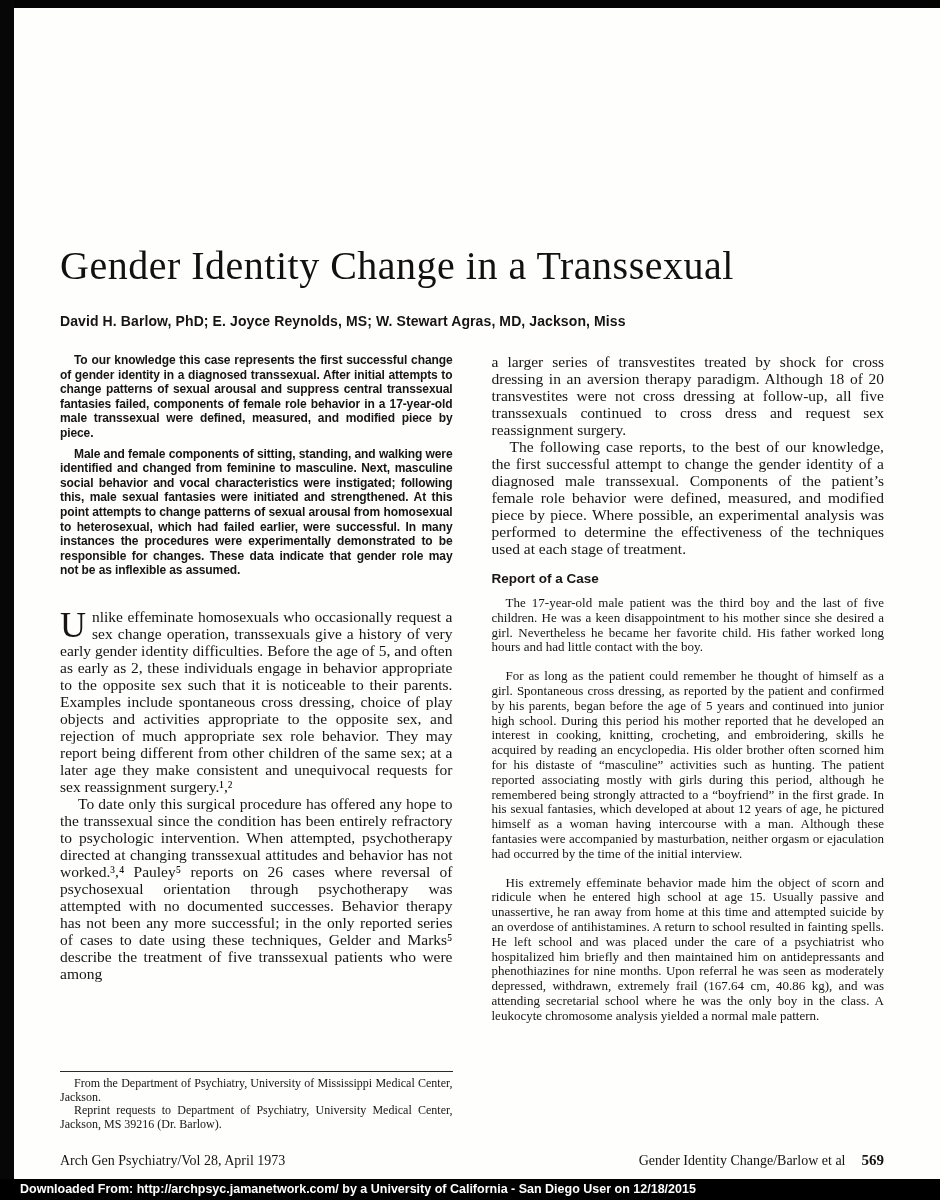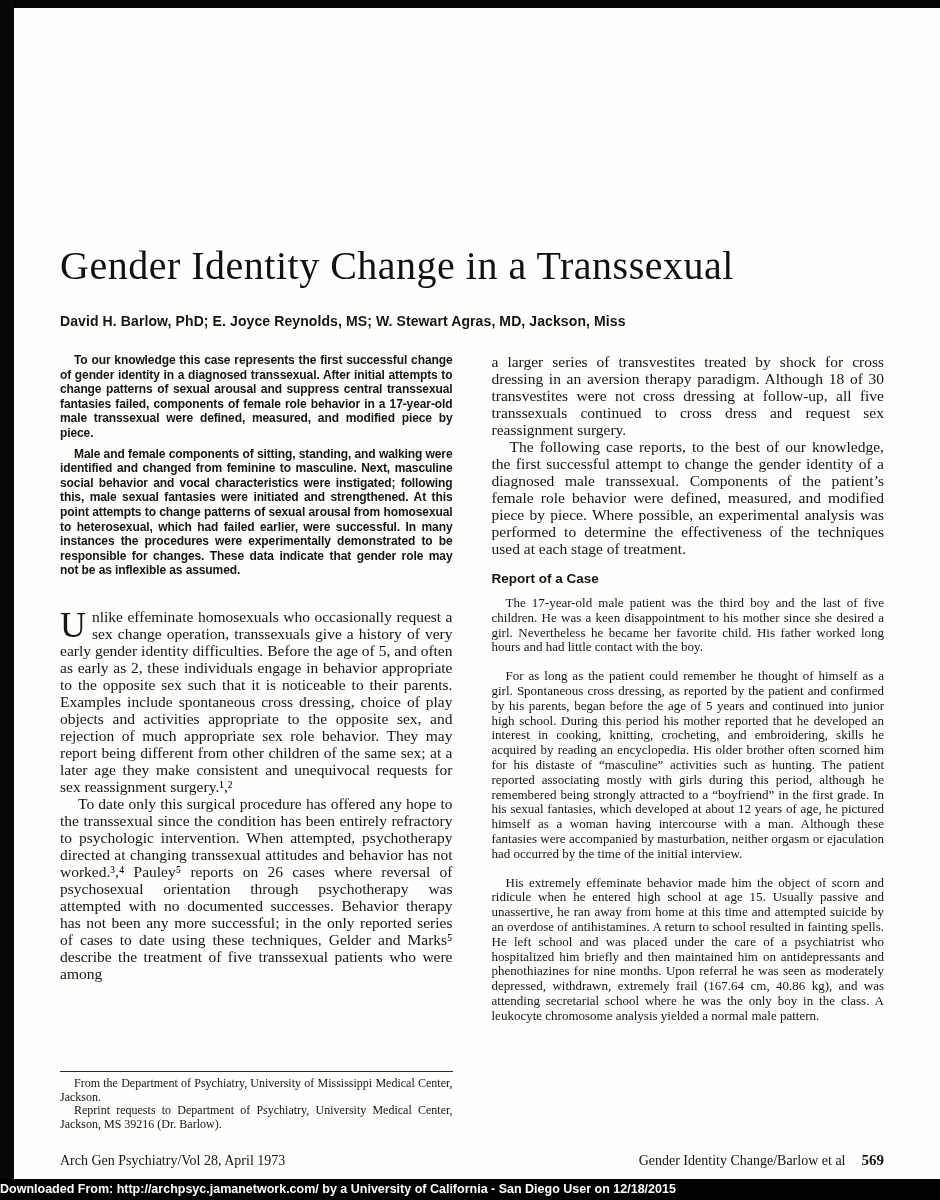--- a/index.html
+++ b/index.html
@@ -100,20 +100,21 @@
   .download-bar {
     position:absolute;
     left:0; bottom:0;
     width:940px; height:21px;
     background:#000;
     color:#fff;
     font-family:"Liberation Sans", sans-serif;
     font-weight:bold;
     font-size:12.5px;
     line-height:21px;
+    padding-left:20px;
     z-index:4;
     white-space:nowrap;
   }
 </style>
 </head>
 <body>
 
 <div class="scan-top"></div>
 <div class="scan-left"></div>
 
@@ -133,21 +134,21 @@
       <p class="bodytext indent">To date only this surgical procedure has offered any hope to the transsexual since the condition has been entirely refractory to psychologic intervention. When attempted, psychotherapy directed at changing transsexual attitudes and behavior has not worked.³,⁴ Pauley⁵ reports on 26 cases where reversal of psychosexual orientation through psychotherapy was attempted with no documented successes. Behavior therapy has not been any more successful; in the only reported series of cases to date using these techniques, Gelder and Marks⁵ describe the treatment of five transsexual patients who were among</p>
 
       <div class="footnote-block">
         <hr class="footnote-rule">
         <p class="footnote">From the Department of Psychiatry, University of Mississippi Medical Center, Jackson.</p>
         <p class="footnote">Reprint requests to Department of Psychiatry, University Medical Center, Jackson, MS 39216 (Dr. Barlow).</p>
       </div>
     </div>
 
     <div class="col">
-      <p class="bodytext">a larger series of transvestites treated by shock for cross dressing in an aversion therapy paradigm. Although 18 of 30 transvestites were not cross dressing at follow-up, all five transsexuals continued to cross dress and request sex reassignment surgery.</p>
+      <p class="bodytext">a larger series of transvestites treated by shock for cross dressing in an aversion therapy paradigm. Although 18 of 20 transvestites were not cross dressing at follow-up, all five transsexuals continued to cross dress and request sex reassignment surgery.</p>
       <p class="bodytext indent">The following case reports, to the best of our knowledge, the first successful attempt to change the gender identity of a diagnosed male transsexual. Components of the patient’s female role behavior were defined, measured, and modified piece by piece. Where possible, an experimental analysis was performed to determine the effectiveness of the techniques used at each stage of treatment.</p>
 
       <h2 class="section-heading">Report of a Case</h2>
 
       <p class="casetext">The 17-year-old male patient was the third boy and the last of five children. He was a keen disappointment to his mother since she desired a girl. Nevertheless he became her favorite child. His father worked long hours and had little contact with the boy.</p>
       <p class="casetext">For as long as the patient could remember he thought of himself as a girl. Spontaneous cross dressing, as reported by the patient and confirmed by his parents, began before the age of 5 years and continued into junior high school. During this period his mother reported that he developed an interest in cooking, knitting, crocheting, and embroidering, skills he acquired by reading an encyclopedia. His older brother often scorned him for his distaste of “masculine” activities such as hunting. The patient reported associating mostly with girls during this period, although he remembered being strongly attracted to a “boyfriend” in the first grade. In his sexual fantasies, which developed at about 12 years of age, he pictured himself as a woman having intercourse with a man. Although these fantasies were accompanied by masturbation, neither orgasm or ejaculation had occurred by the time of the initial interview.</p>
       <p class="casetext">His extremely effeminate behavior made him the object of scorn and ridicule when he entered high school at age 15. Usually passive and unassertive, he ran away from home at this time and attempted suicide by an overdose of antihistamines. A return to school resulted in fainting spells. He left school and was placed under the care of a psychiatrist who hospitalized him briefly and then maintained him on antidepressants and phenothiazines for nine months. Upon referral he was seen as moderately depressed, withdrawn, extremely frail (167.64 cm, 40.86 kg), and was attending secretarial school where he was the only boy in the class. A leukocyte chromosome analysis yielded a normal male pattern.</p>
     </div>
 
   </div>

